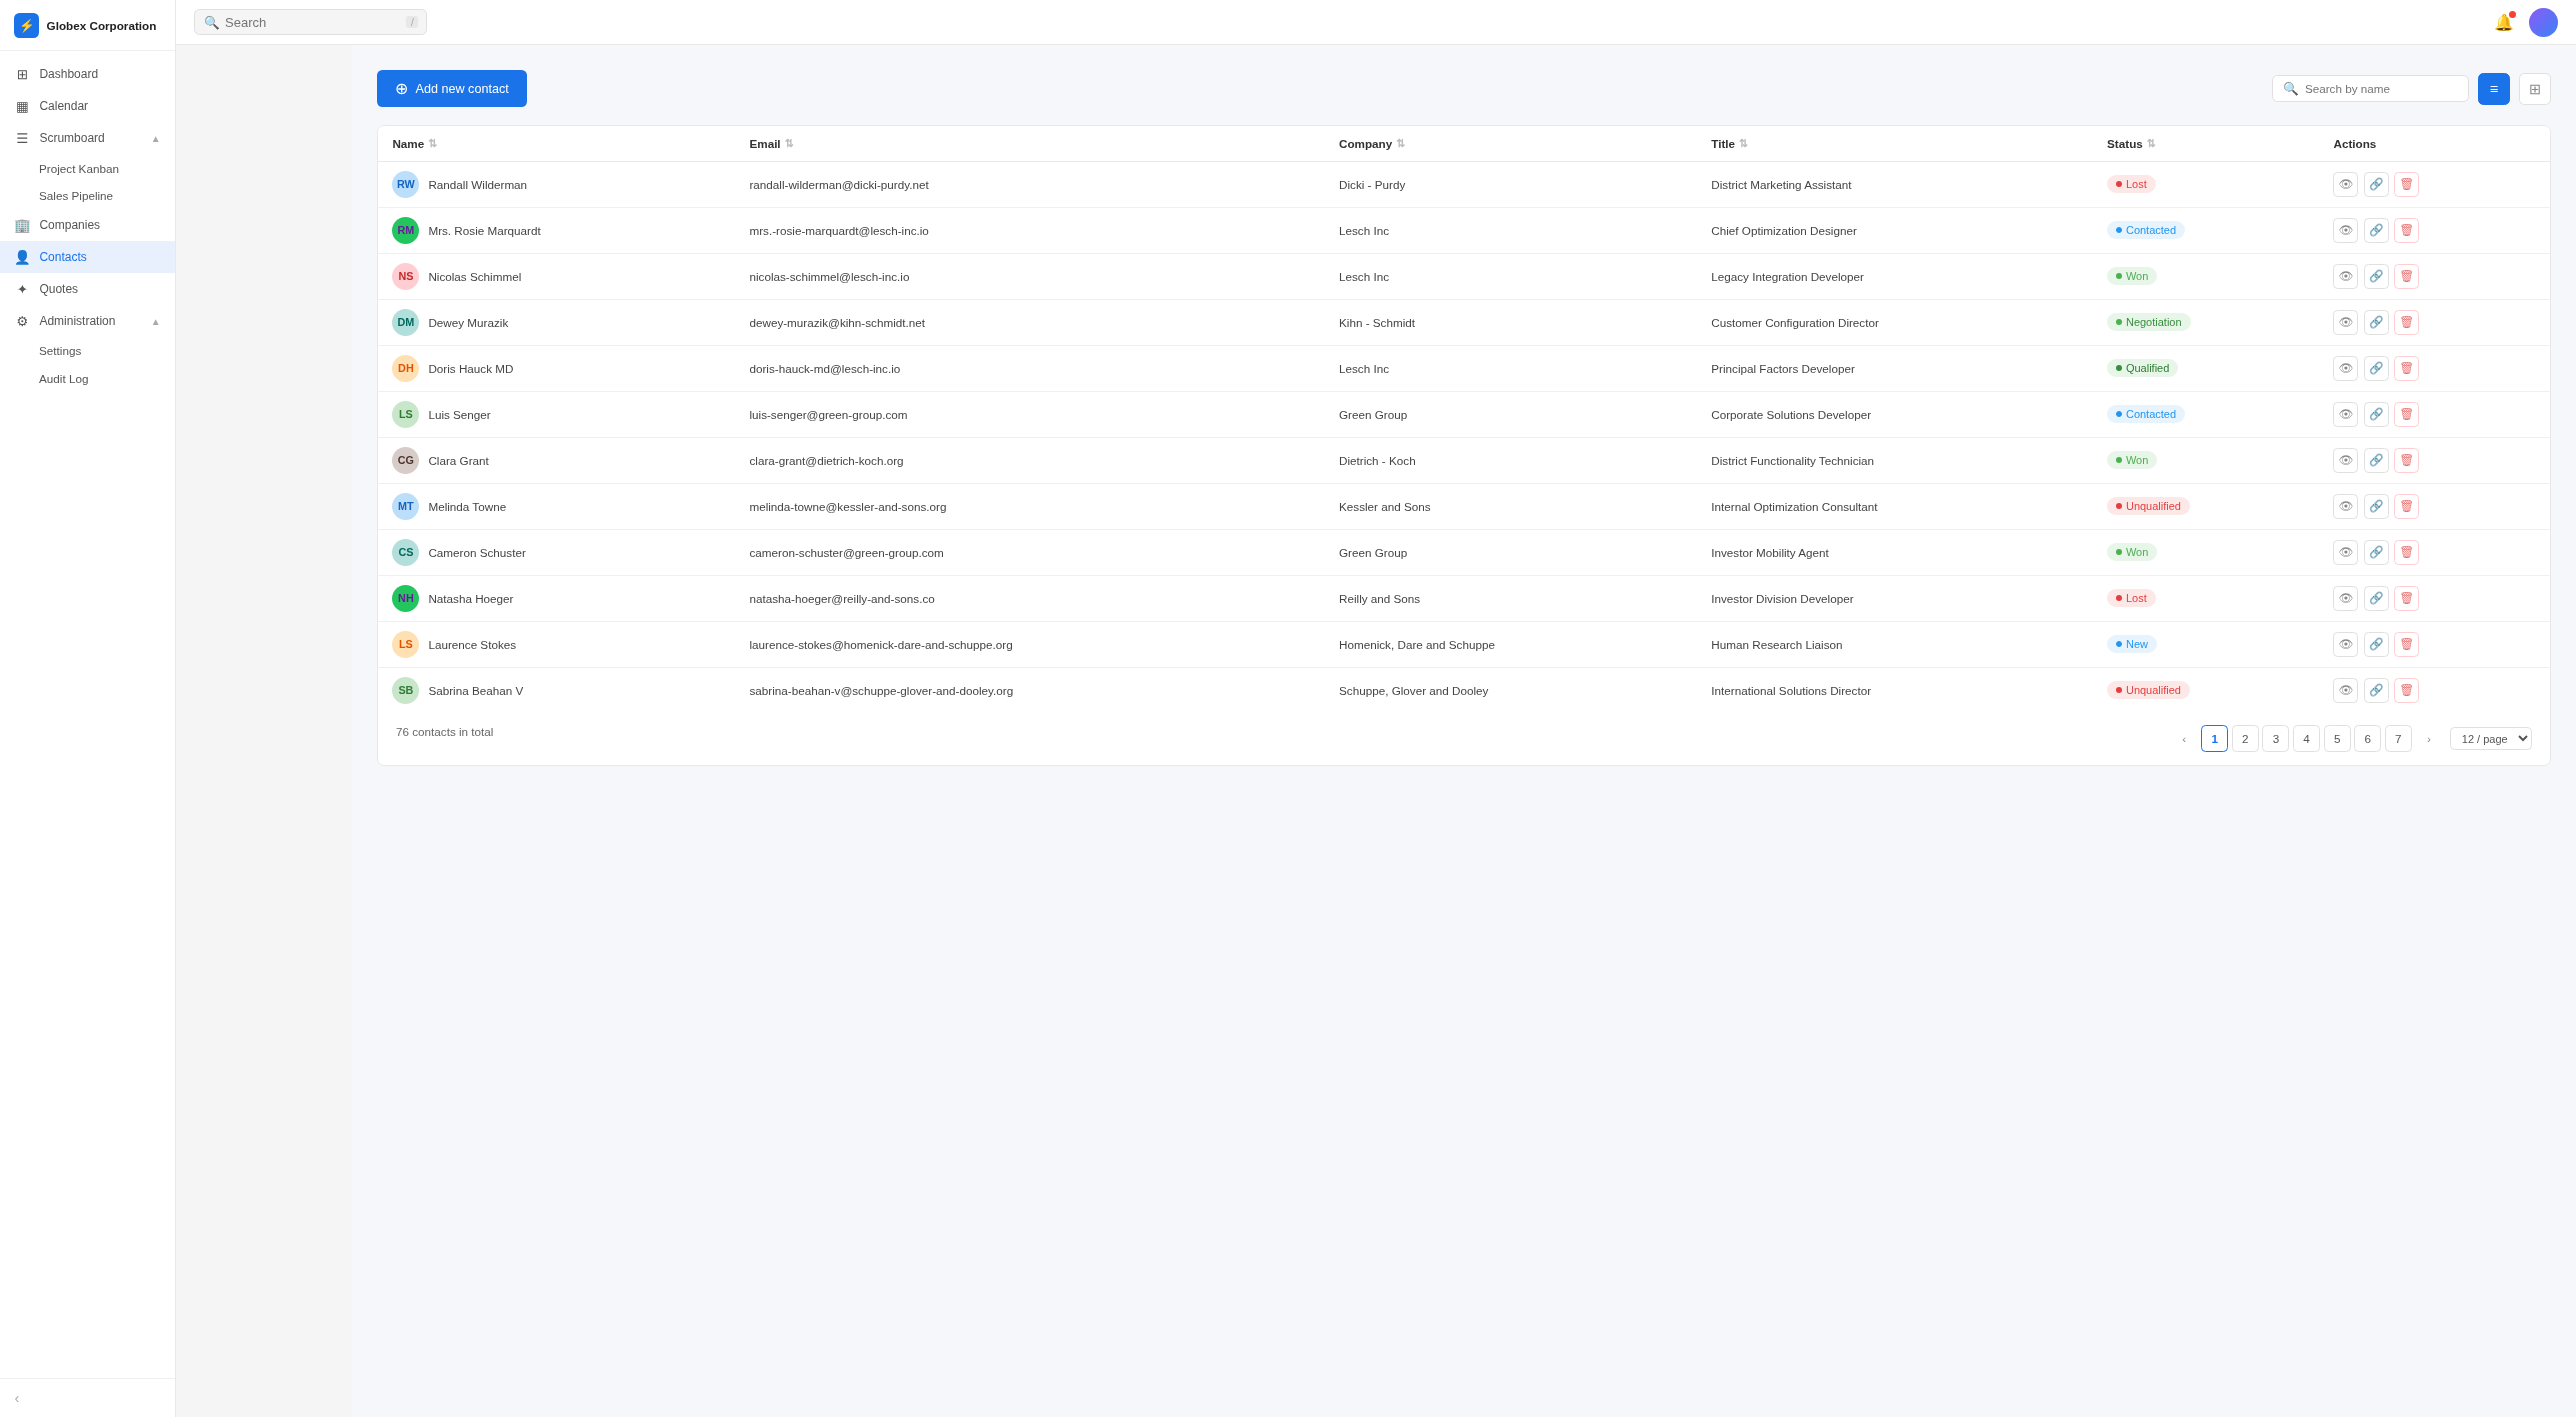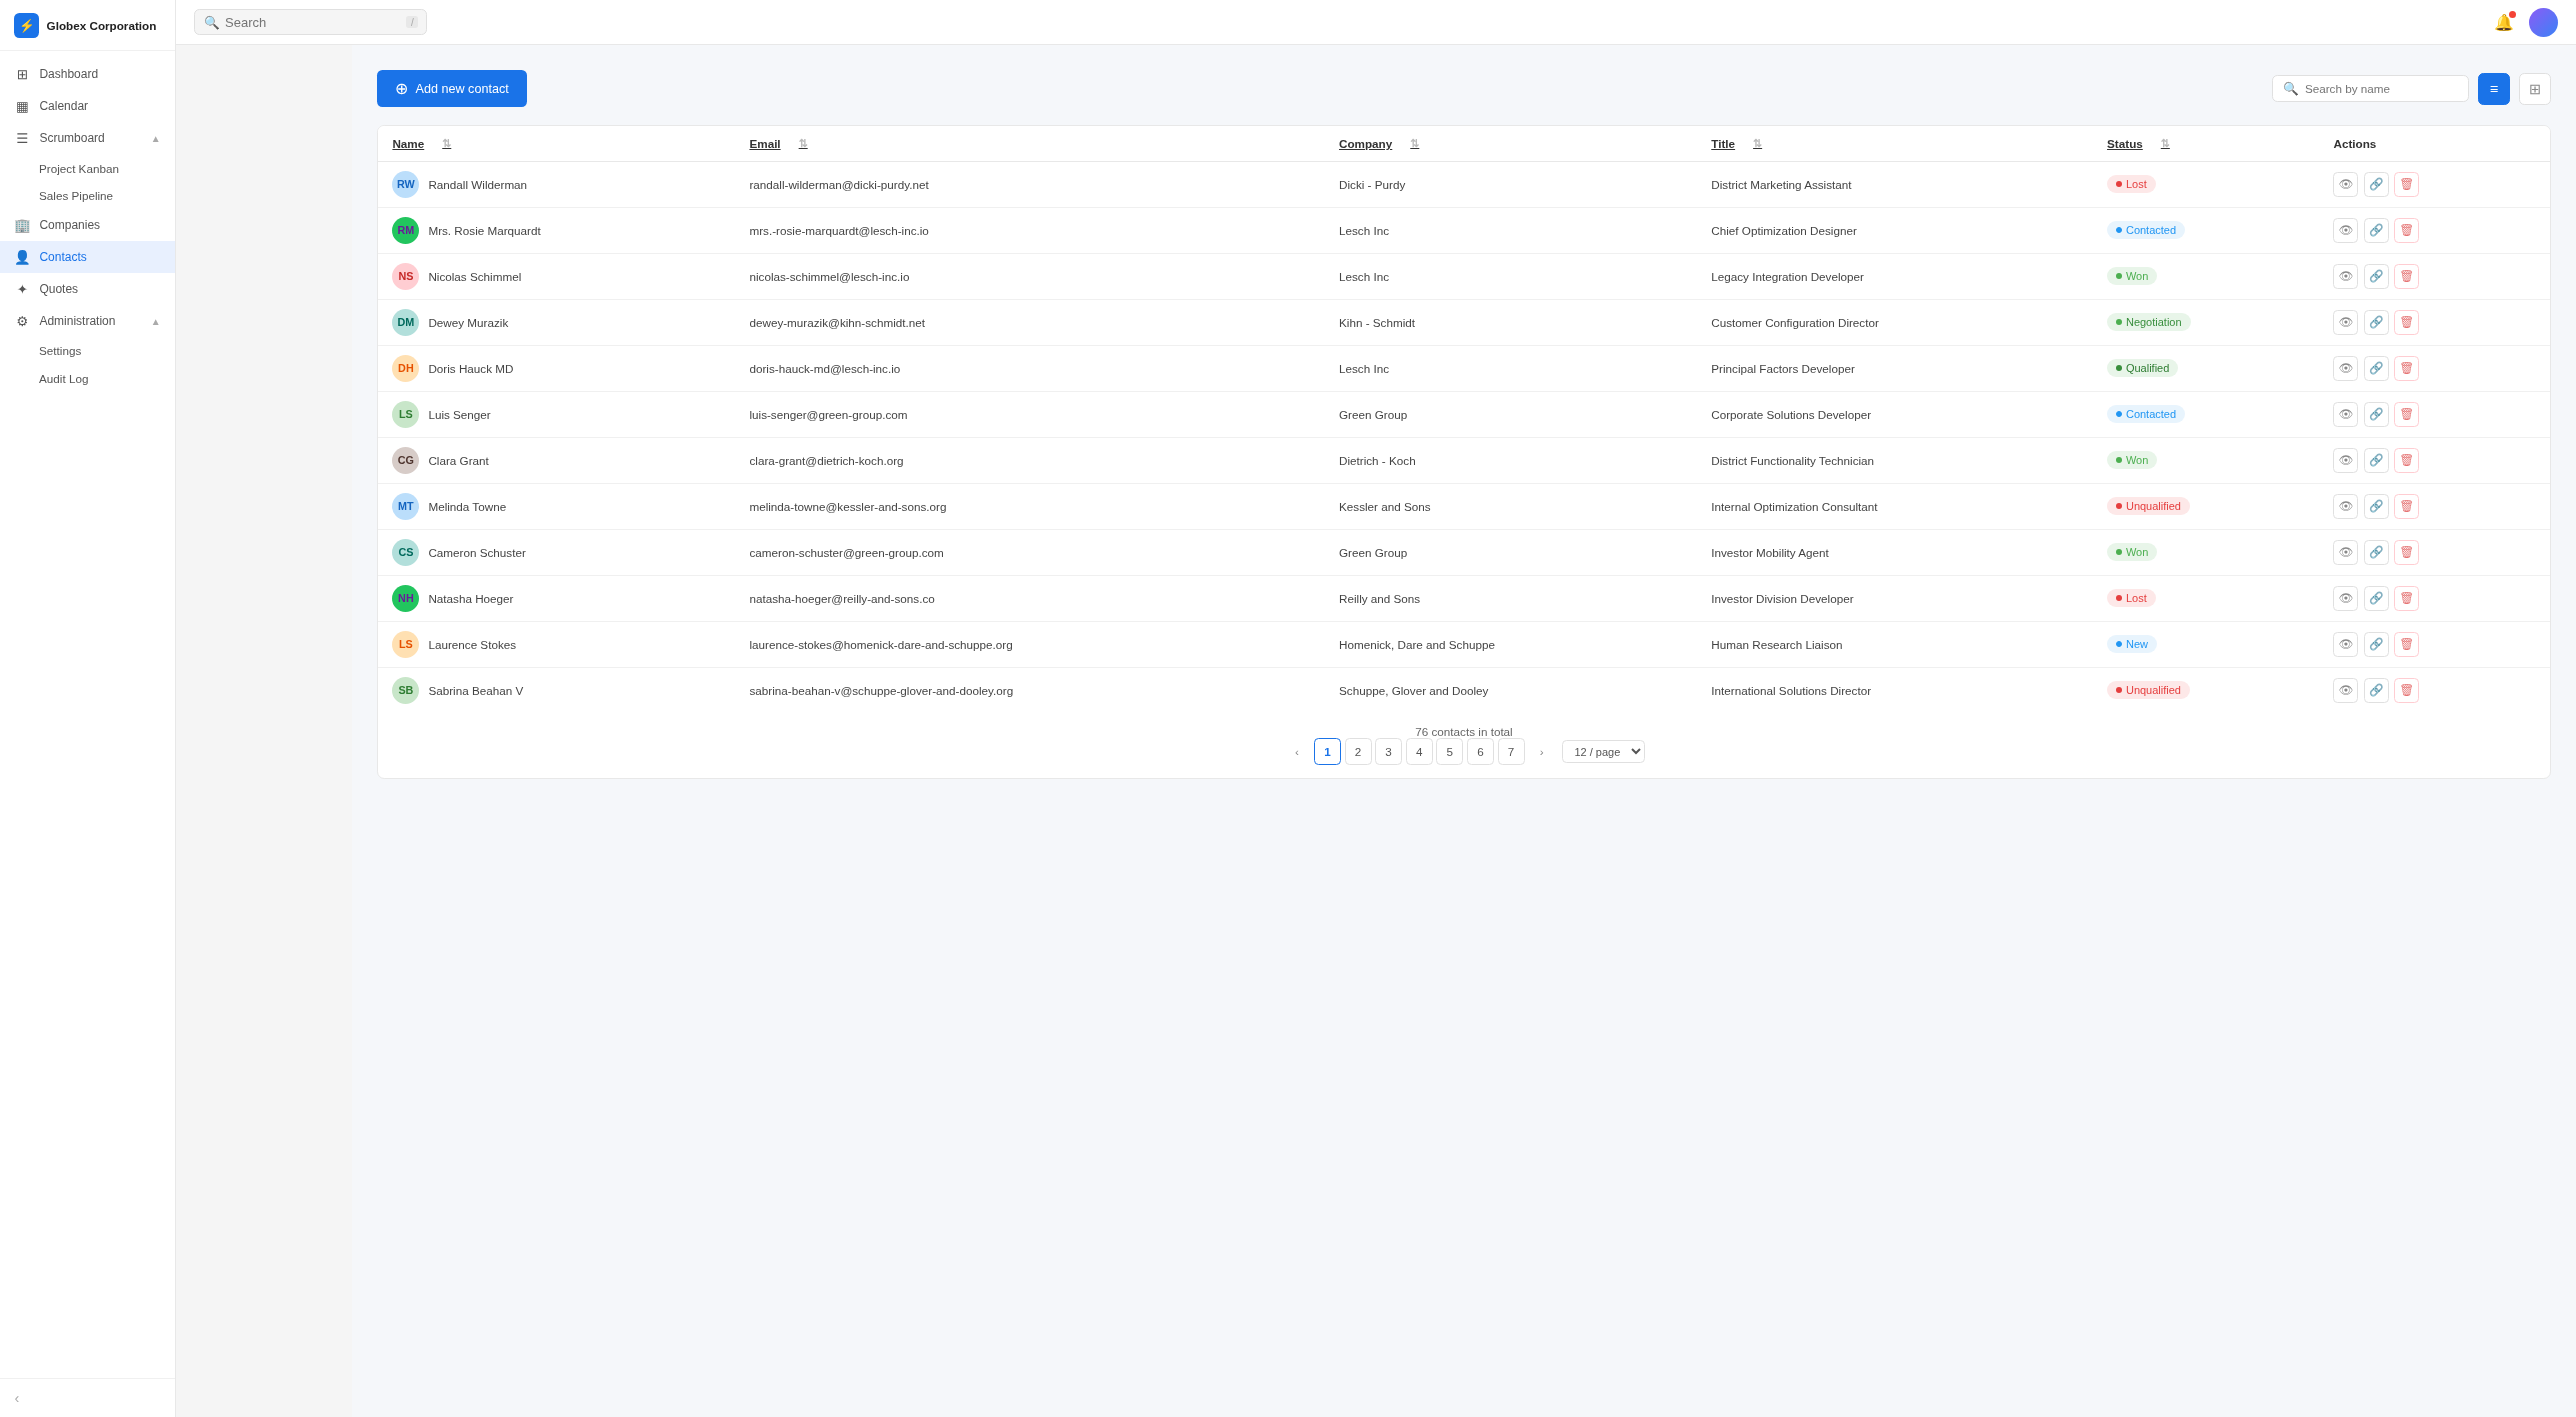--- a/index.html
+++ b/index.html
@@ -164,21 +164,21 @@
       overflow: hidden;
     }
     table { width: 100%; border-collapse: collapse; }
     thead tr { border-bottom: 0.9px solid #e8e8e8; }
     thead th {
       padding: 10.8px 14.4px;
       text-align: left; font-size: 11.7px; font-weight: 600; color: #333;
       background: #fff;
       white-space: nowrap;
     }
-    thead th .th-inner { display: flex; align-items: flex-start; gap: 18px; text-decoration: underline; }
+    thead th .th-inner { display: flex; align-items: flex-start; gap: 4px; }
     .sort-icon { color: #bbb; font-size: 10.8px; }
 
     tbody tr { border-bottom: 0.9px solid #f0f0f0; }
     tbody tr:last-child { border-bottom: none; }
     tbody td { padding: 9px 14.4px; font-size: 11.7px; color: #444; }
 
     .contact-cell { display: flex; align-items: center; gap: 9px; }
     .contact-avatar {
       width: 27px; height: 27px; border-radius: 50%;
       background: #ddd; flex-shrink: 0; overflow: hidden;
@@ -215,23 +215,23 @@
       width: 25px; height: 25px;
       border: 0.9px solid #e0e0e0; border-radius: 4.5px;
       display: flex; align-items: center; justify-content: center;
       cursor: pointer; color: #888; font-size: 11.7px;
       background: #fff;
     }
     .action-icon-delete { border-color: #ffcdd2; color: #e57373; }
 
     
     .pagination {
-      display: flex; align-items: center; justify-content: space-between;
+      display: flex; justify-content: space-between;
       padding: 12.6px 18px;
-      font-size: 11.7px; color: #666; flex-direction: column;
+      font-size: 11.7px; color: #666;
     }
     .pagination-controls { display: flex; align-items: center; gap: 3.6px; }
     .page-btn {
       width: 27px; height: 27px;
       display: flex; align-items: center; justify-content: center;
       border: 0.9px solid #e0e0e0; border-radius: 4.5px;
       cursor: pointer; font-size: 11.7px; color: #555;
       background: #fff;
     }
     .page-btn.active { background: #fff; border-color: #1a73e8; color: #1a73e8; font-weight: 600; }

